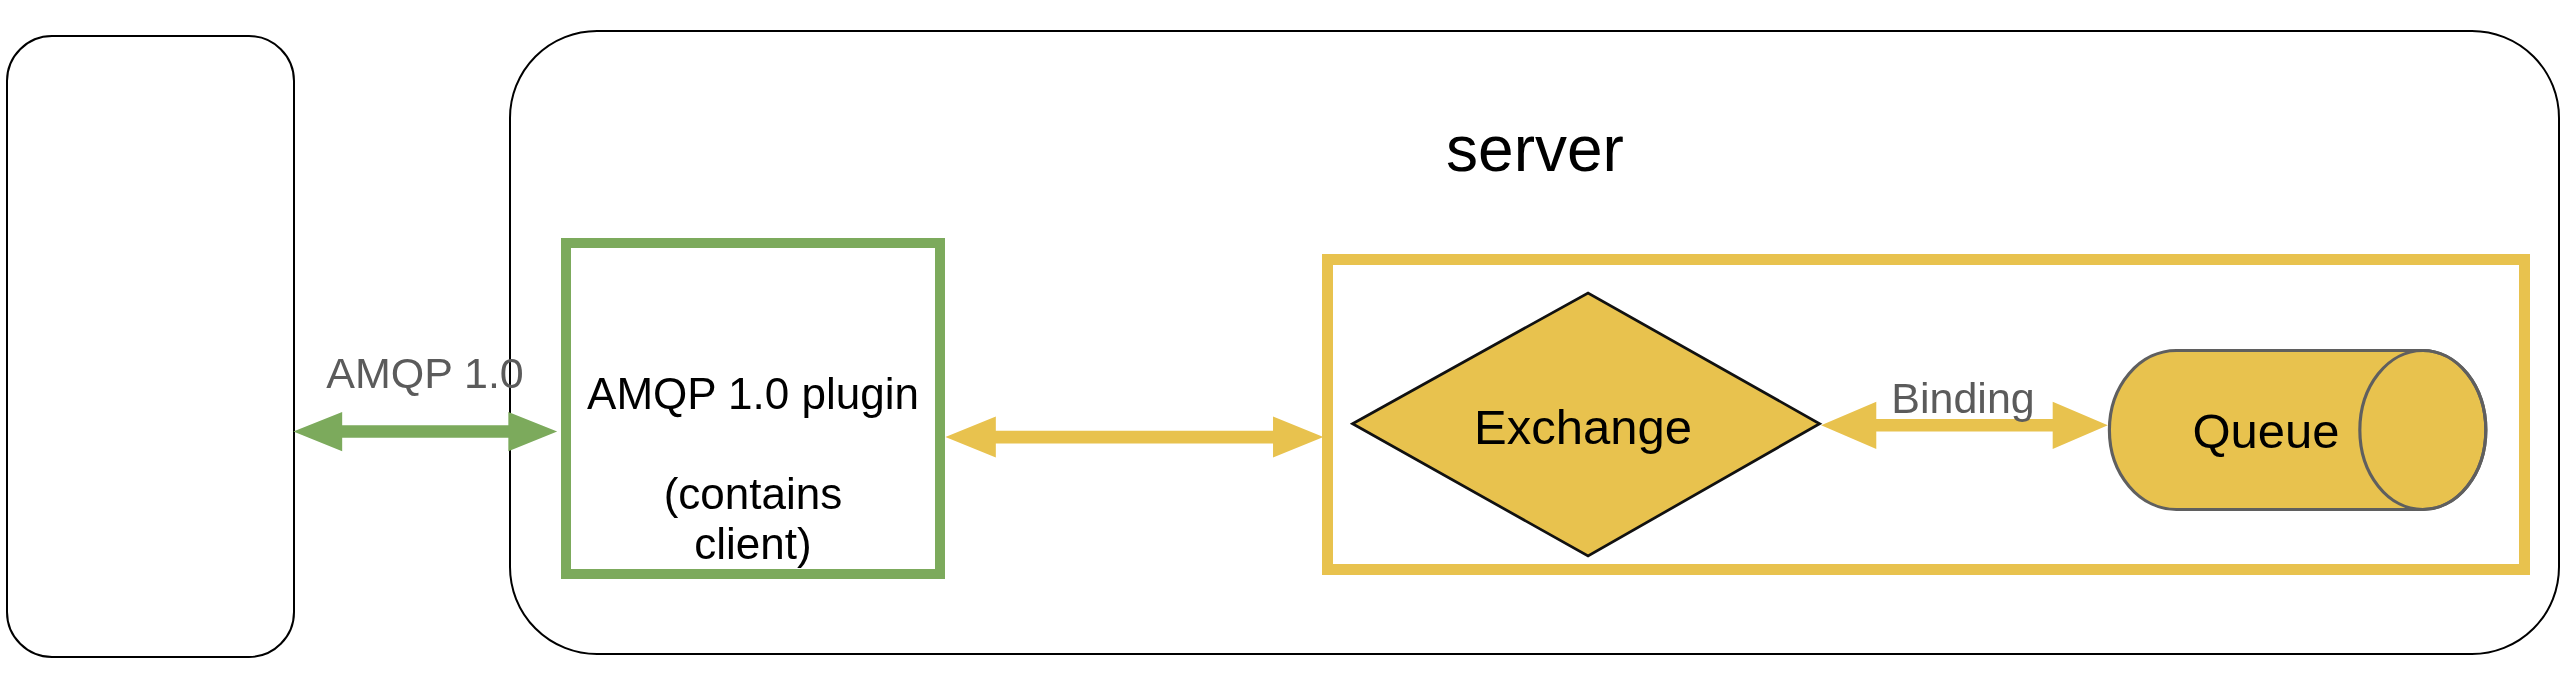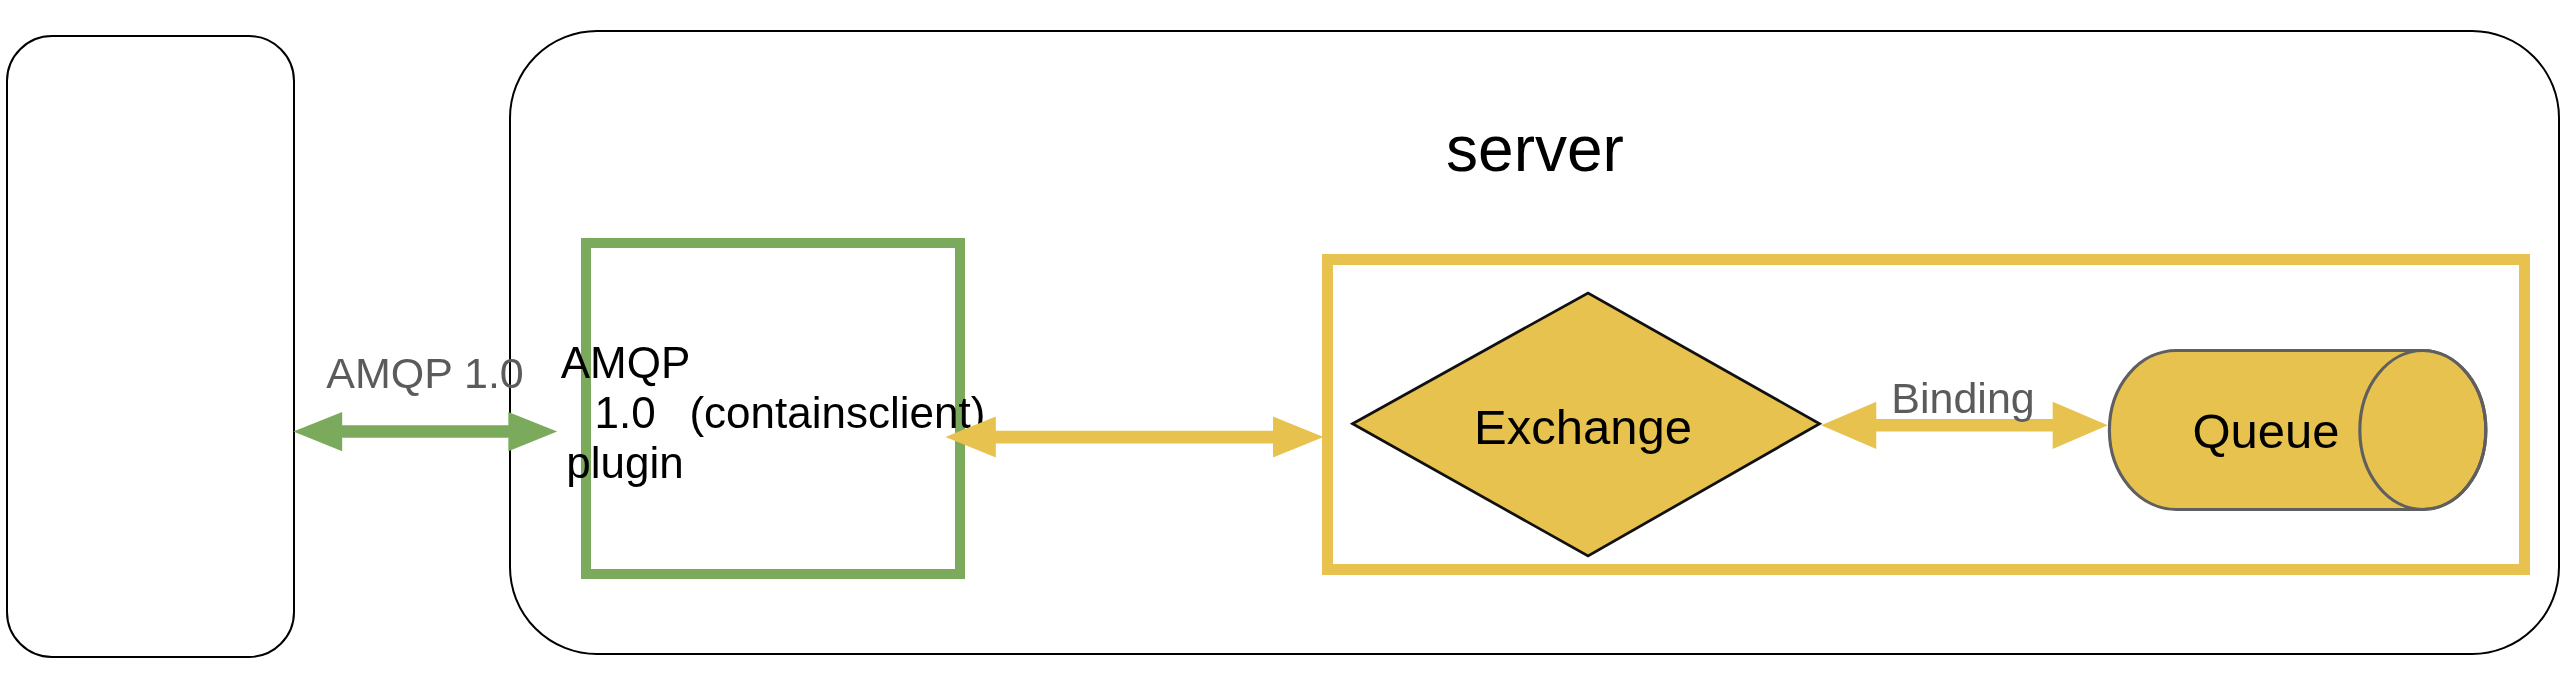--- a/index.html
+++ b/index.html
@@ -31,28 +31,27 @@
     left: 509px; top: 30px; width: 2051px; height: 625px;
     border: 2.4px solid #000000;
     border-radius: 88px;
     z-index: 1;
   }
   .plugin-box {
     left: 561px; top: 238px; width: 384px; height: 341px;
     border: 10.2px solid #7CAA5C;
     z-index: 2;
     display: flex;
-    flex-direction: row;
-    justify-content: center;
+    flex-direction: column;
+    justify-content: flex-end;
     align-items: center;
     text-align: center;
     font-size: 44px;
     line-height: 50px;
     padding-top: 9.5px;
-    margin-left: 20px;
   }
   .model-box {
     left: 1322px; top: 254px; width: 1208px; height: 321px;
     border: 11px solid #E8C24E;
     background: transparent;
     z-index: 2;
   }
   .spacer-line { height: 50px; width: 100%; }
   .shapes {
     position: absolute;

